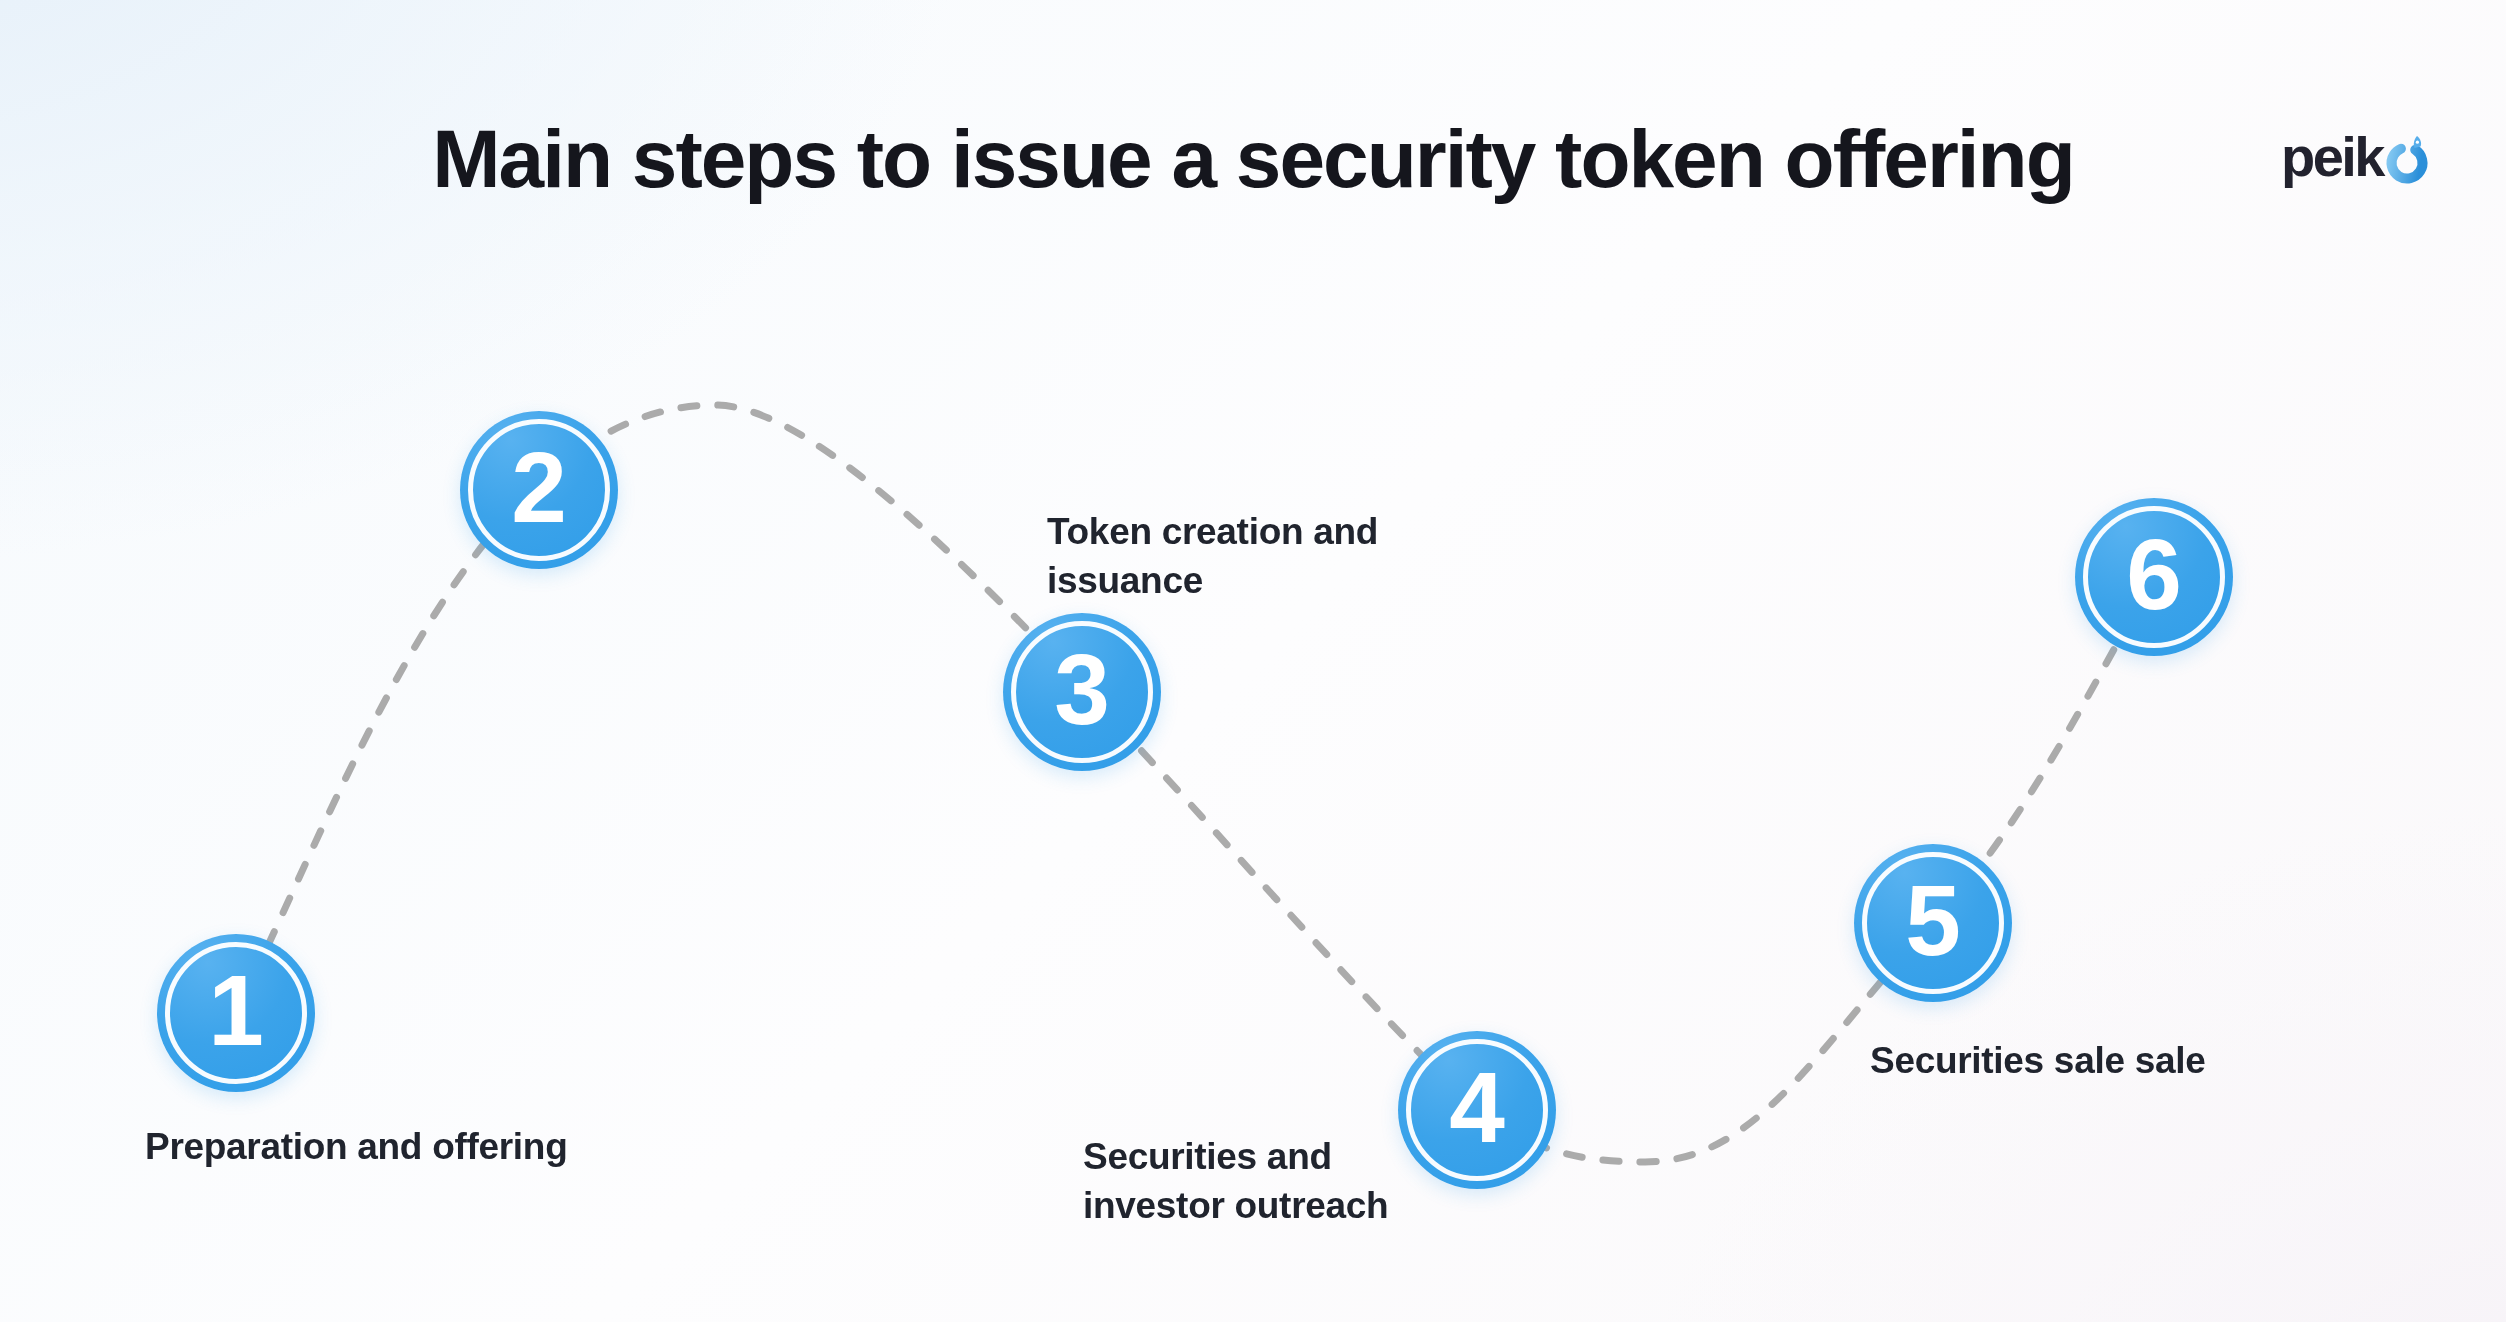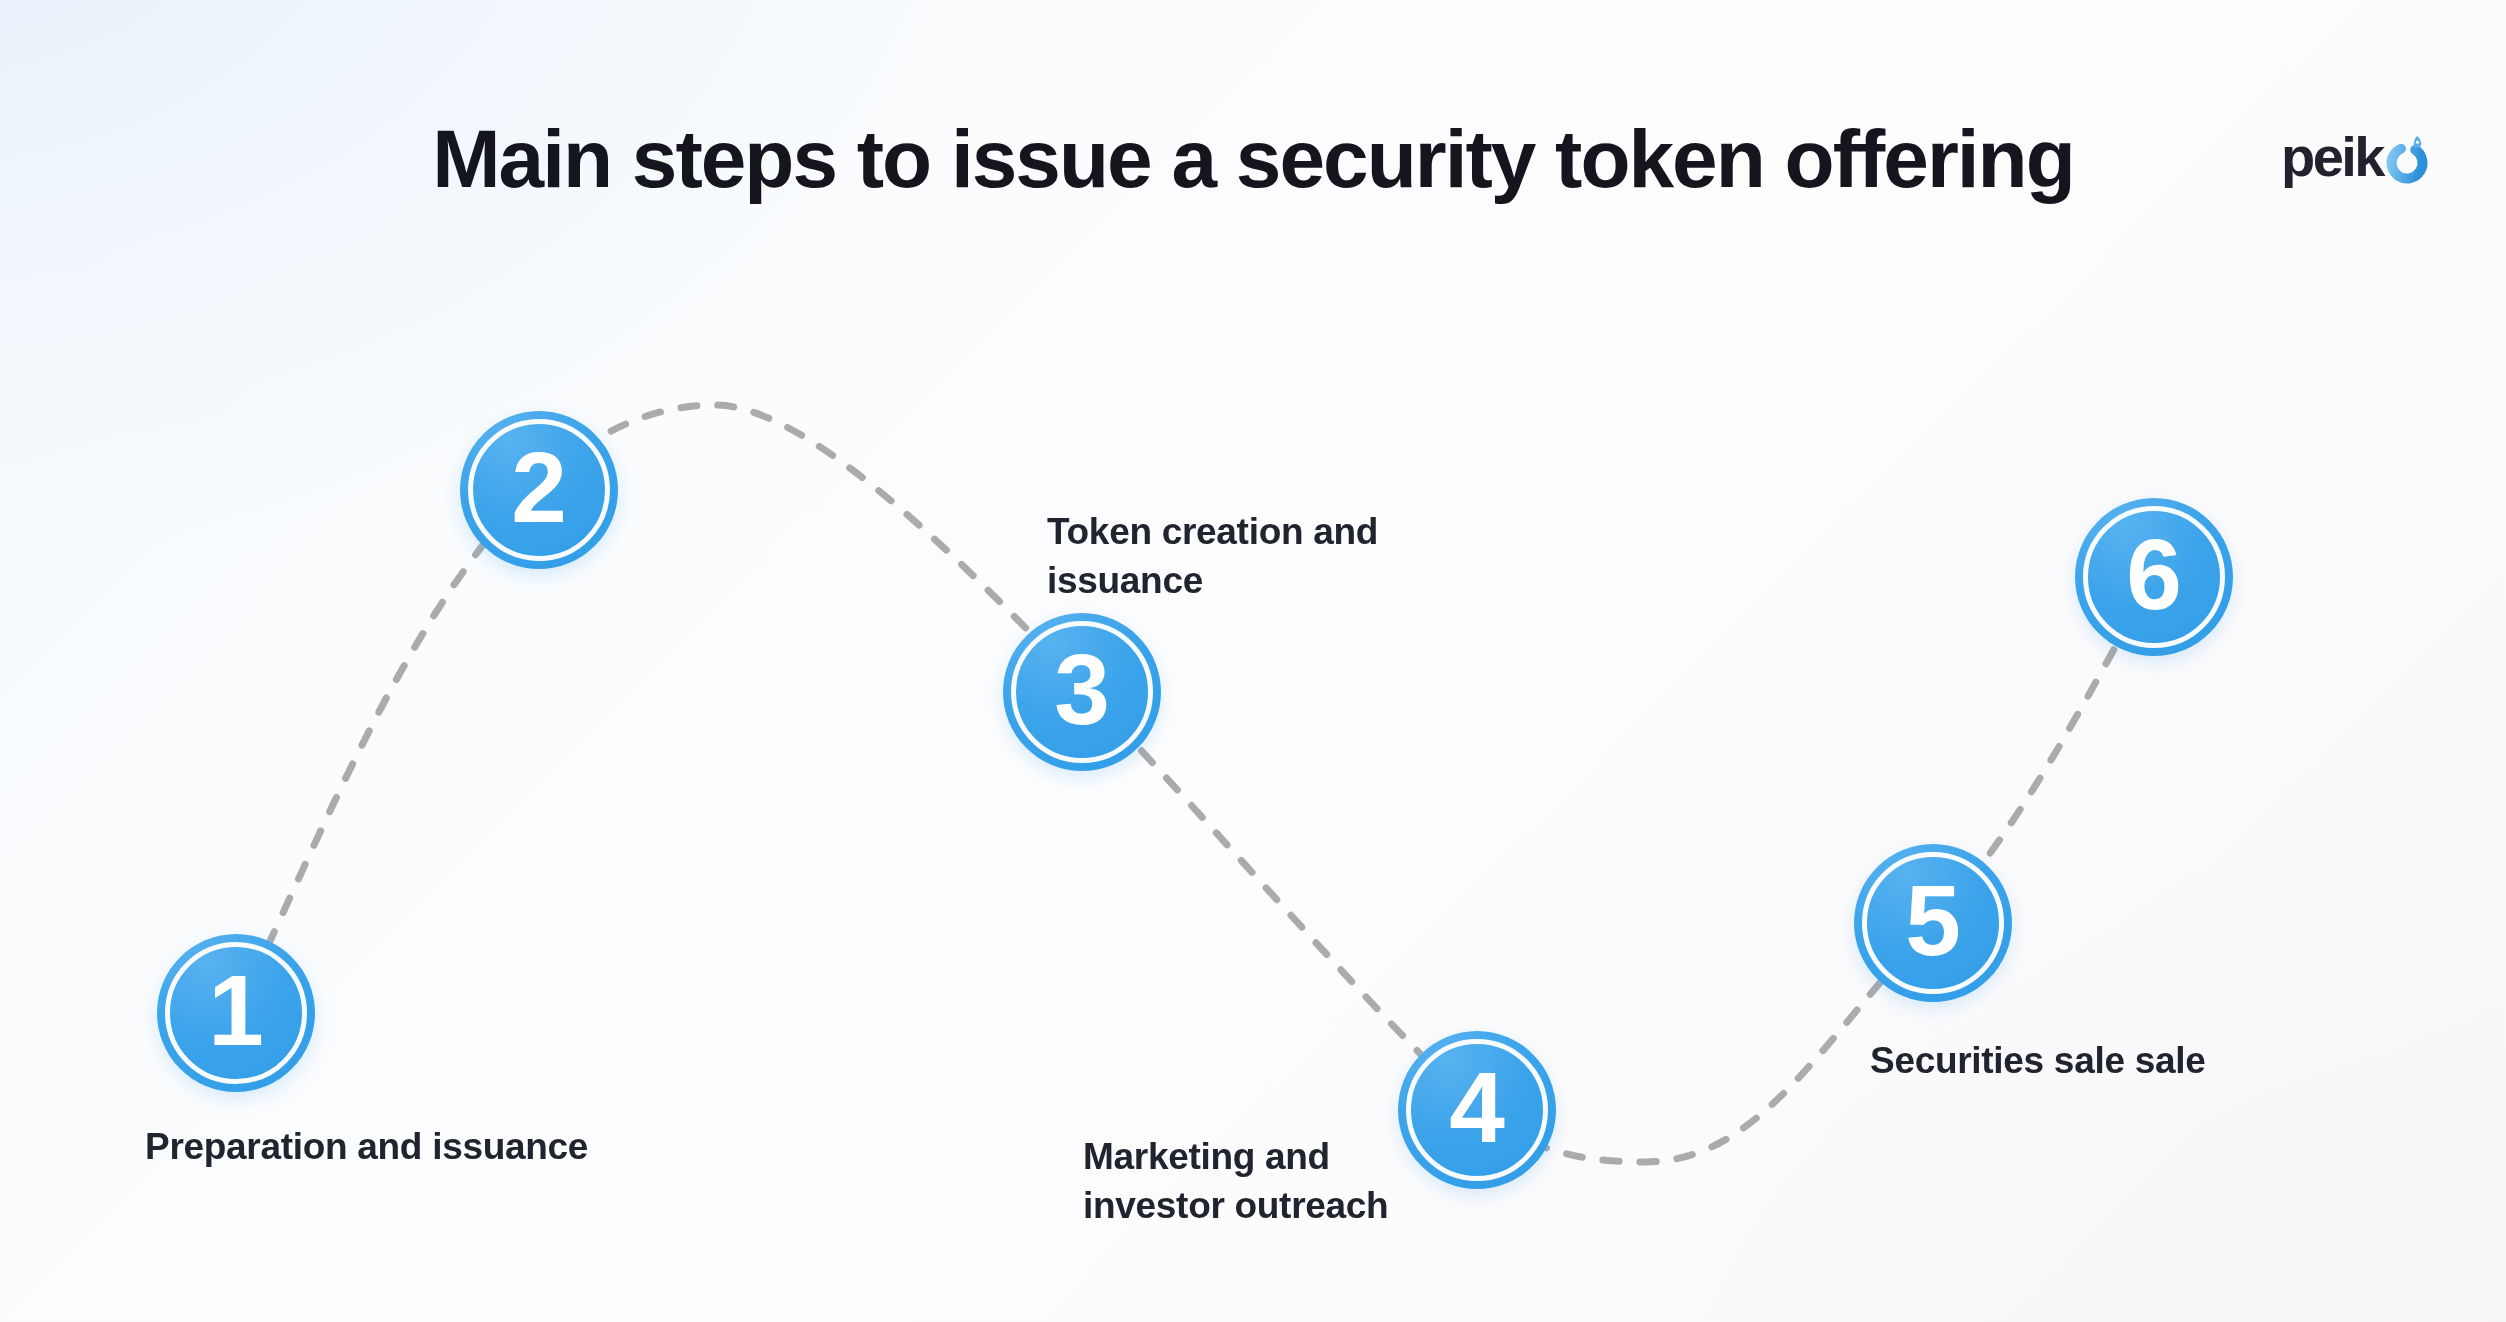--- a/index.html
+++ b/index.html
@@ -123,20 +123,20 @@
   <div class="step-circle pos-4">
     <span class="step-number">4</span>
   </div>
   <div class="step-circle pos-5">
     <span class="step-number">5</span>
   </div>
   <div class="step-circle pos-6">
     <span class="step-number">6</span>
   </div>
 
-  <div class="step-label lab-1">Preparation and issuance</div>
+  <div class="step-label lab-1">Preparation and offering</div>
   <div class="step-label lab-3">Token creation and
 issuance</div>
-  <div class="step-label lab-4">Marketing and
+  <div class="step-label lab-4">Securities and
 investor outreach</div>
   <div class="step-label lab-5">Securities sale sale</div>
 
 </div>
 
 </body></html>

